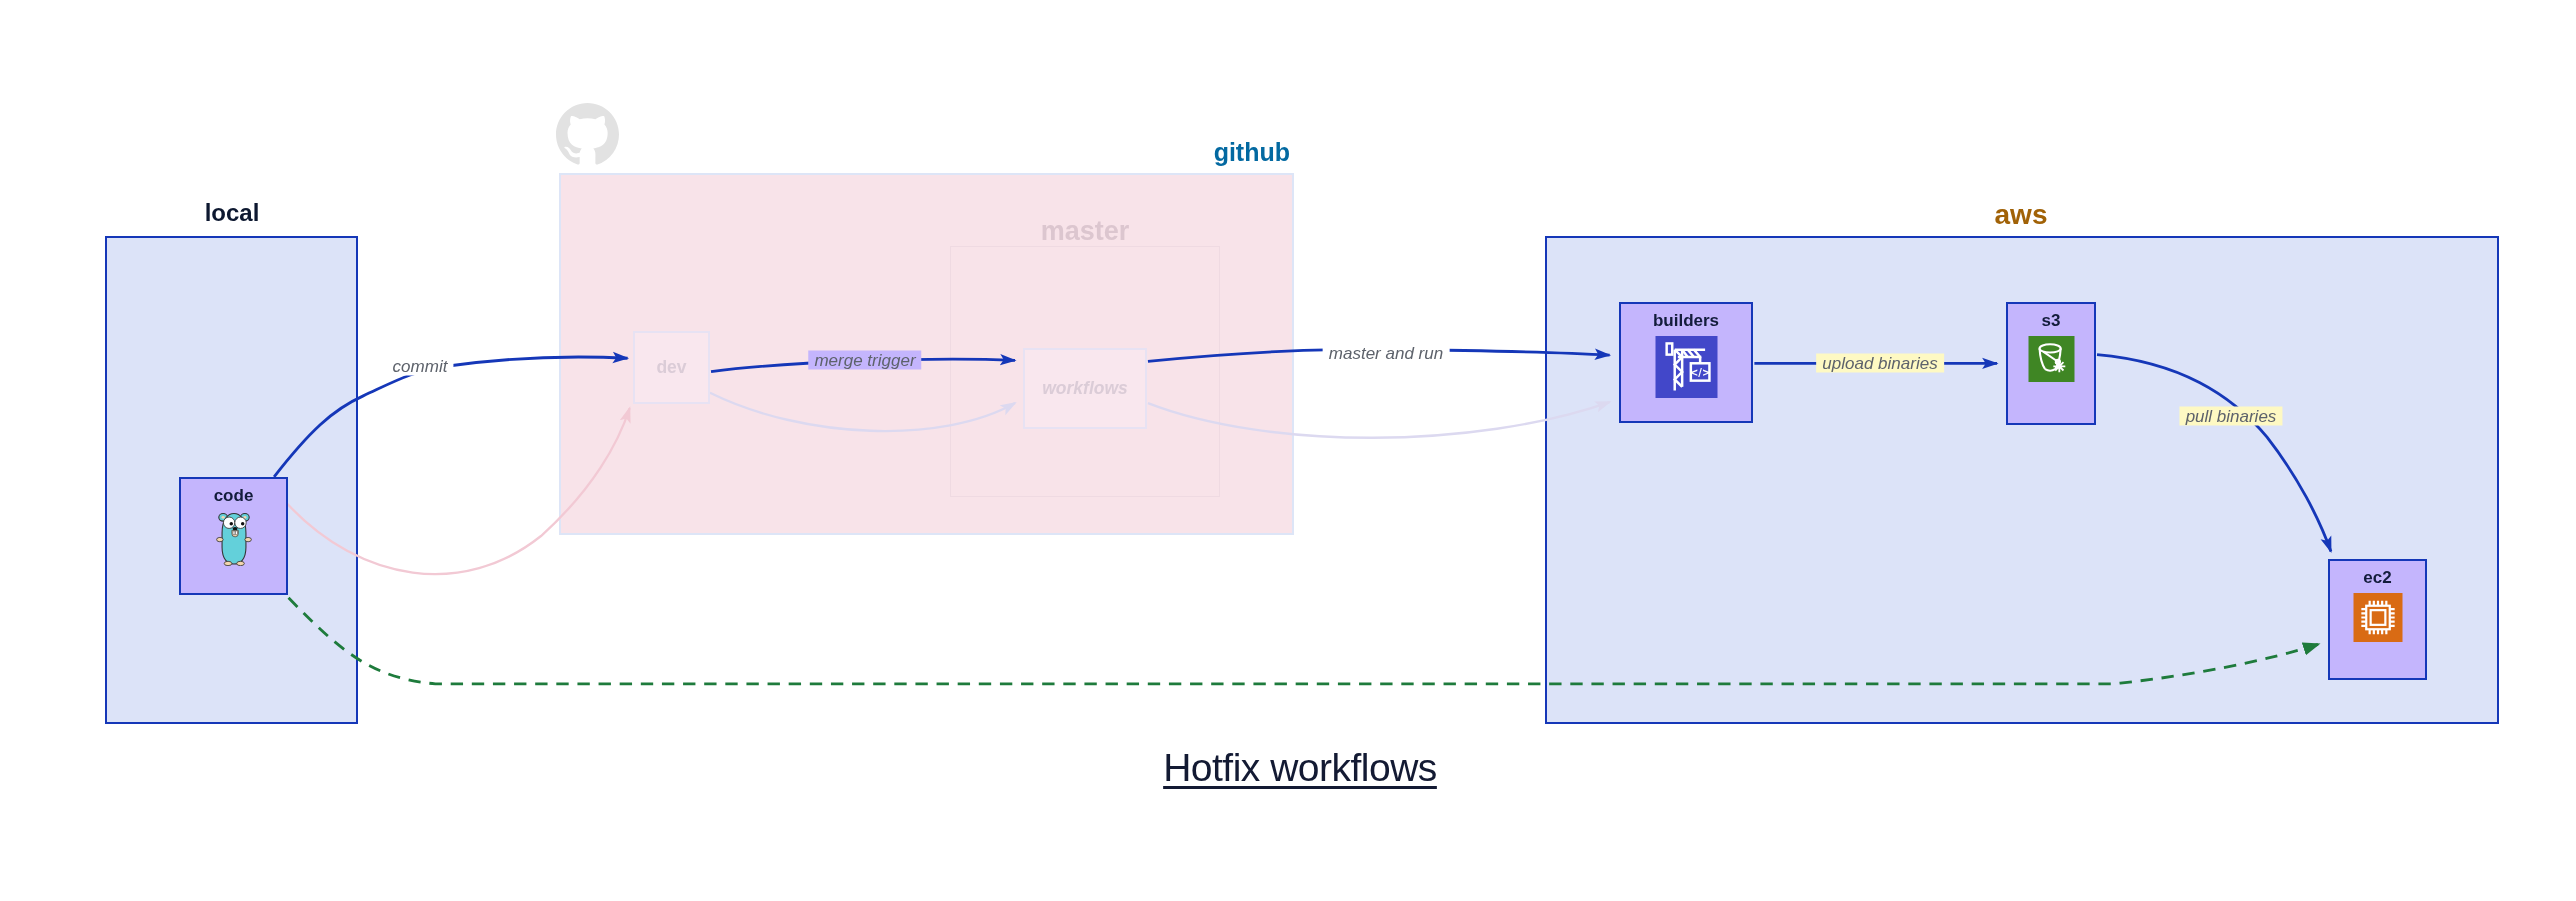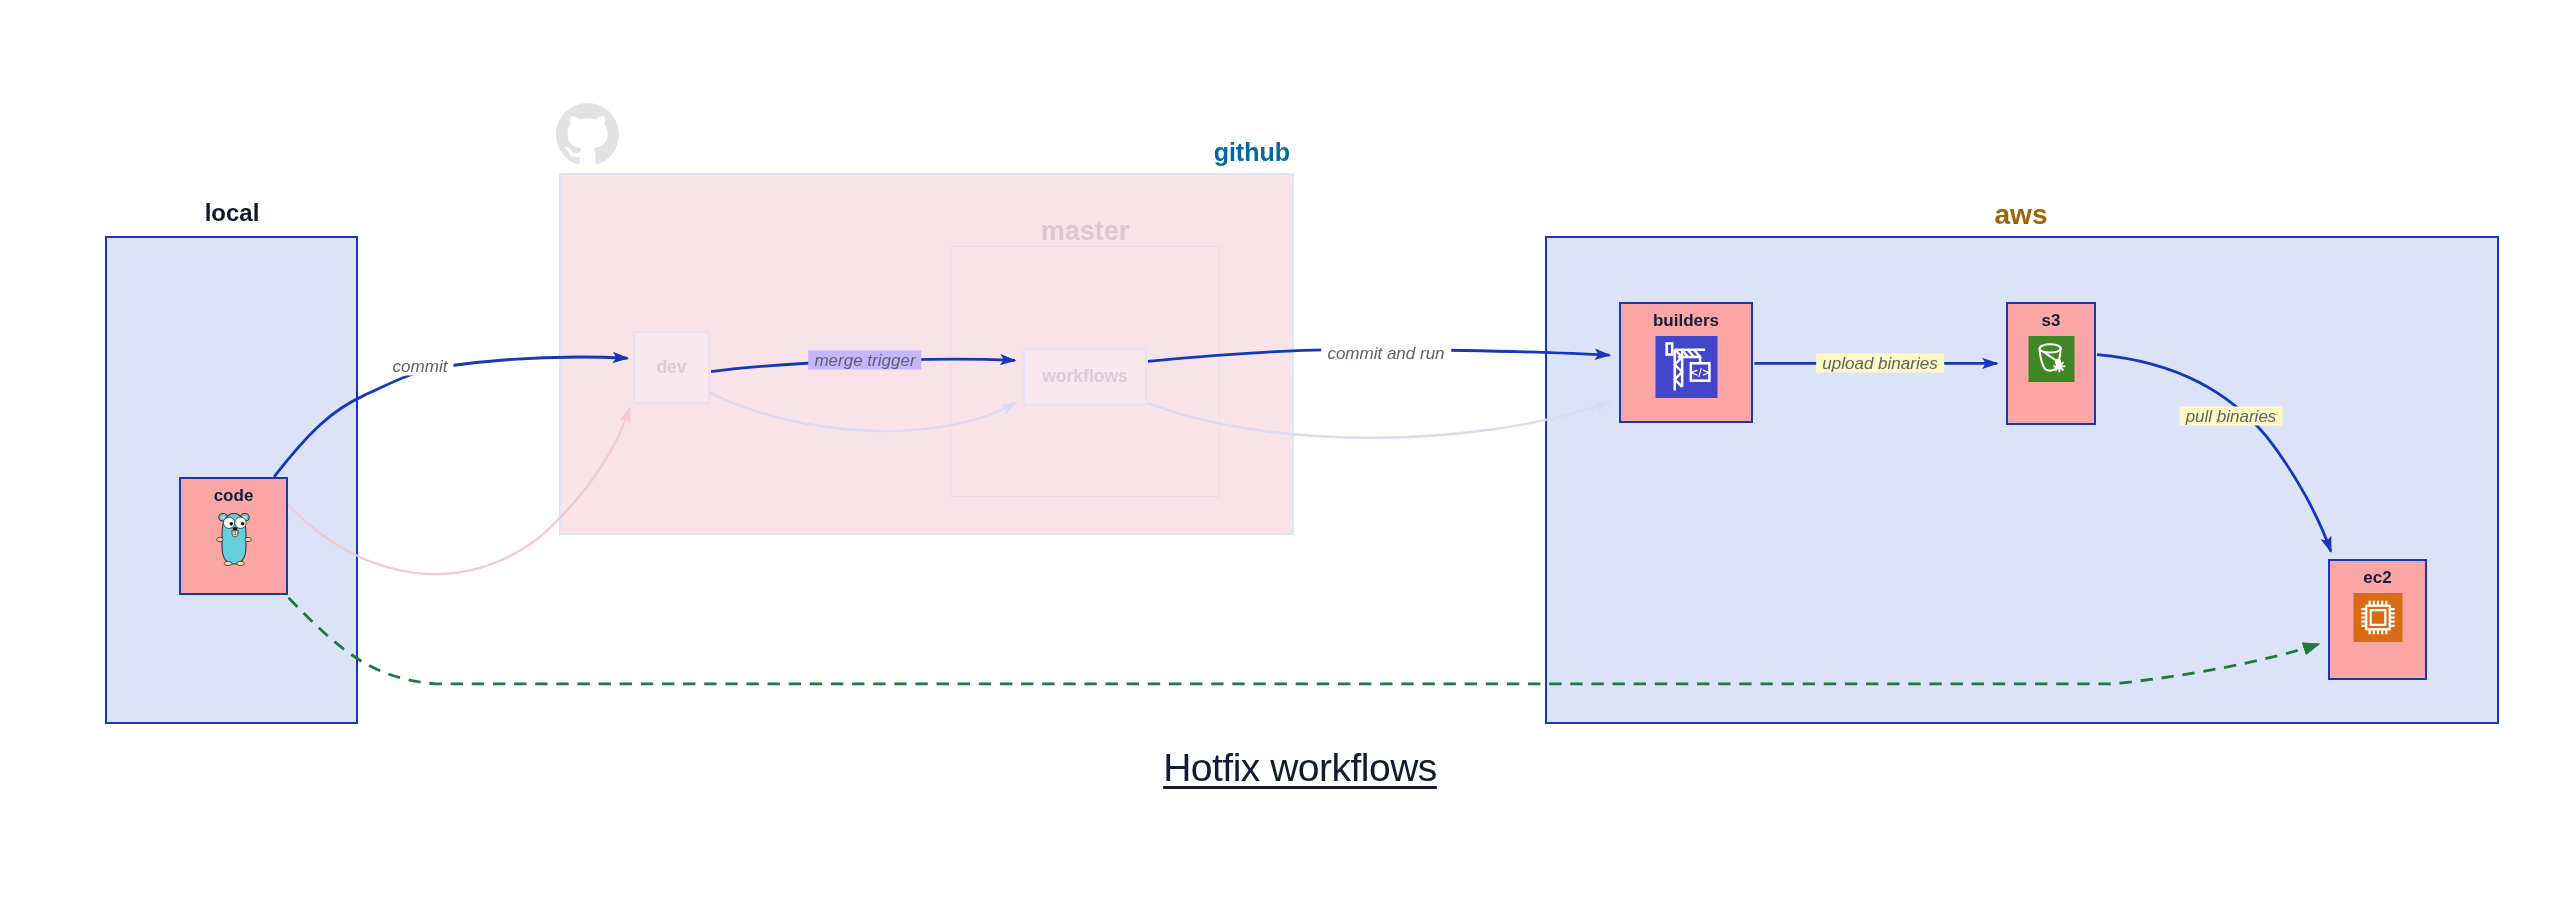--- a/index.html
+++ b/index.html
@@ -20,25 +20,25 @@
   .l-github{right:1314px;top:138px;font-size:25px;color:#0369a1;}
   .l-master{left:1085px;top:216px;transform:translateX(-50%);font-size:27px;color:#dcc6cf;}
 
   .octocat{position:absolute;left:556px;top:103px;width:63px;height:63px;z-index:4;}
 
   
   .edges{position:absolute;left:0;top:0;z-index:2;}
 
   
   .node{position:absolute;box-sizing:border-box;z-index:3;display:flex;flex-direction:column;align-items:center;}
-  .node-blue{background:#fca5a5;border:2.1px solid #1537b8;}
+  .node-blue{background:#c4b5fd;border:2.1px solid #1537b8;}
   .node-faded{background:#f9e7ee;border:2.1px solid #e7e2f3;justify-content:center;}
   .n-code{left:179px;top:477px;width:109px;height:118px;}
   .n-dev{left:633px;top:331px;width:77px;height:73px;}
-  .n-workflows{left:1023px;top:348px;width:124px;height:58px;}
+  .n-workflows{left:1023px;top:348px;width:124px;height:81px;font-style:italic;}
   .n-builders{left:1619px;top:302px;width:134px;height:121px;}
   .n-s3{left:2006px;top:302px;width:90px;height:123px;}
   .n-ec2{left:2328px;top:559px;width:99px;height:121px;}
 
   .node-label{font-size:17px;font-weight:700;color:#131c3b;margin-top:8.2px;line-height:1.1;}
   .node-faded .node-label{color:#dbccd7;margin-top:0;font-size:17.5px;}
   .node-icon{margin-top:5.2px;}
 
   
   .edge-label{
@@ -195,20 +195,20 @@
           <path d="M33 74 L33 84 M41.5 74 L41.5 84 M50 74 L50 84 M58.5 74 L58.5 84 M67 74 L67 84"></path>
           <path d="M16 33 L26 33 M16 41.5 L26 41.5 M16 50 L26 50 M16 58.5 L26 58.5 M16 67 L26 67"></path>
           <path d="M74 33 L84 33 M74 41.5 L84 41.5 M74 50 L84 50 M74 58.5 L84 58.5 M74 67 L84 67"></path>
         </g>
       </svg>
     </div>
   </div>
 
   <div class="edge-label bg-white el-commit">commit</div>
   <div class="edge-label bg-pink el-merge">merge trigger</div>
-  <div class="edge-label bg-white el-uploadrun">commit and run</div>
+  <div class="edge-label bg-white el-uploadrun">master and run</div>
   <div class="edge-label bg-lav el-uploadbin">upload binaries</div>
   <div class="edge-label bg-lav el-pull">pull binaries</div>
 
   <div class="diagram-title">Hotfix workflows</div>
 
 </div>
 
 
 </body></html>

